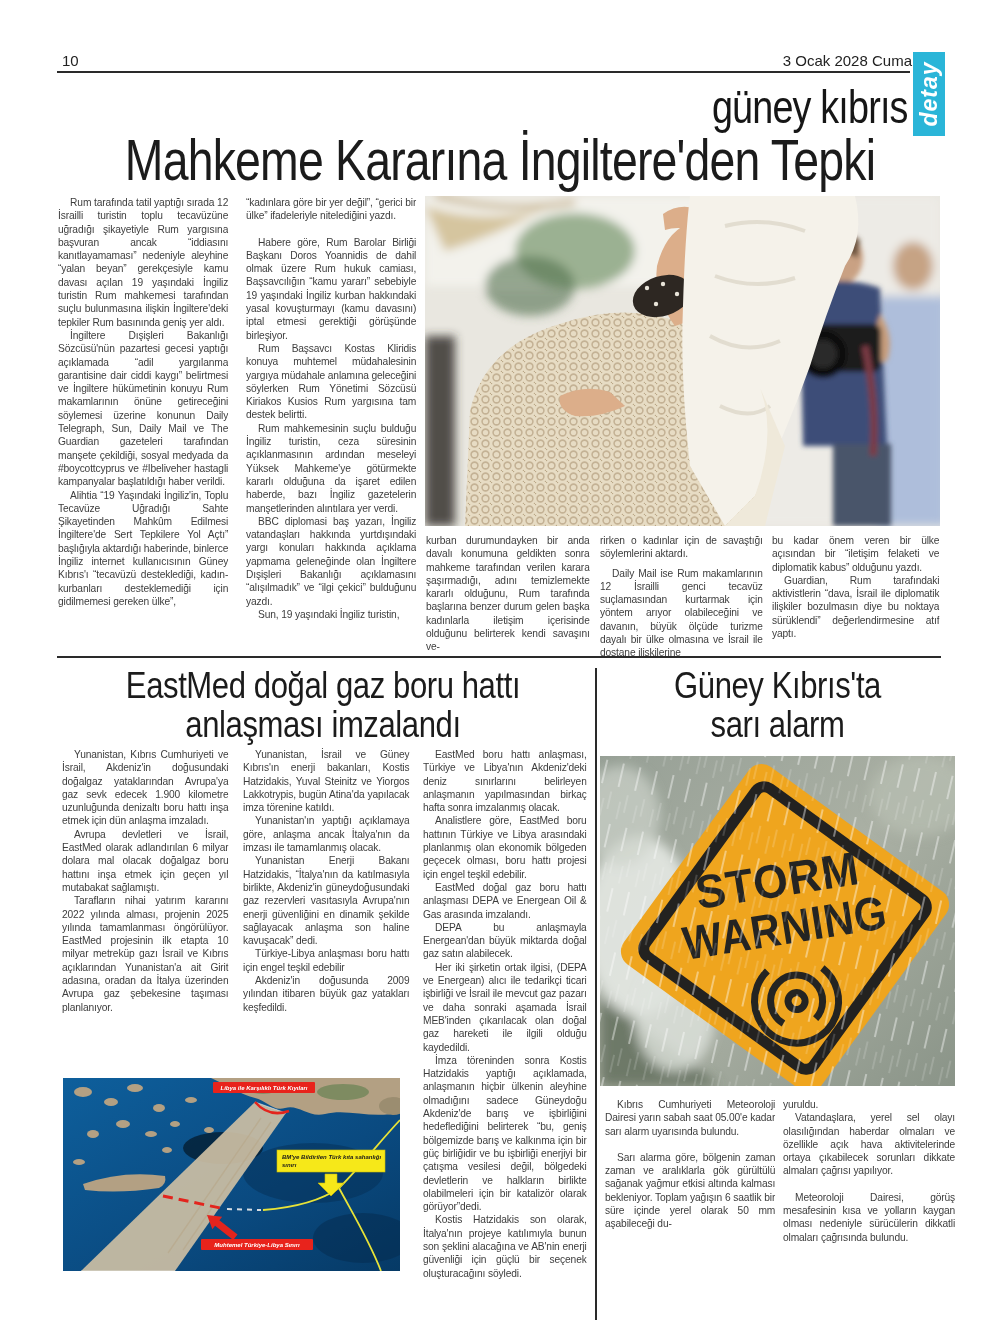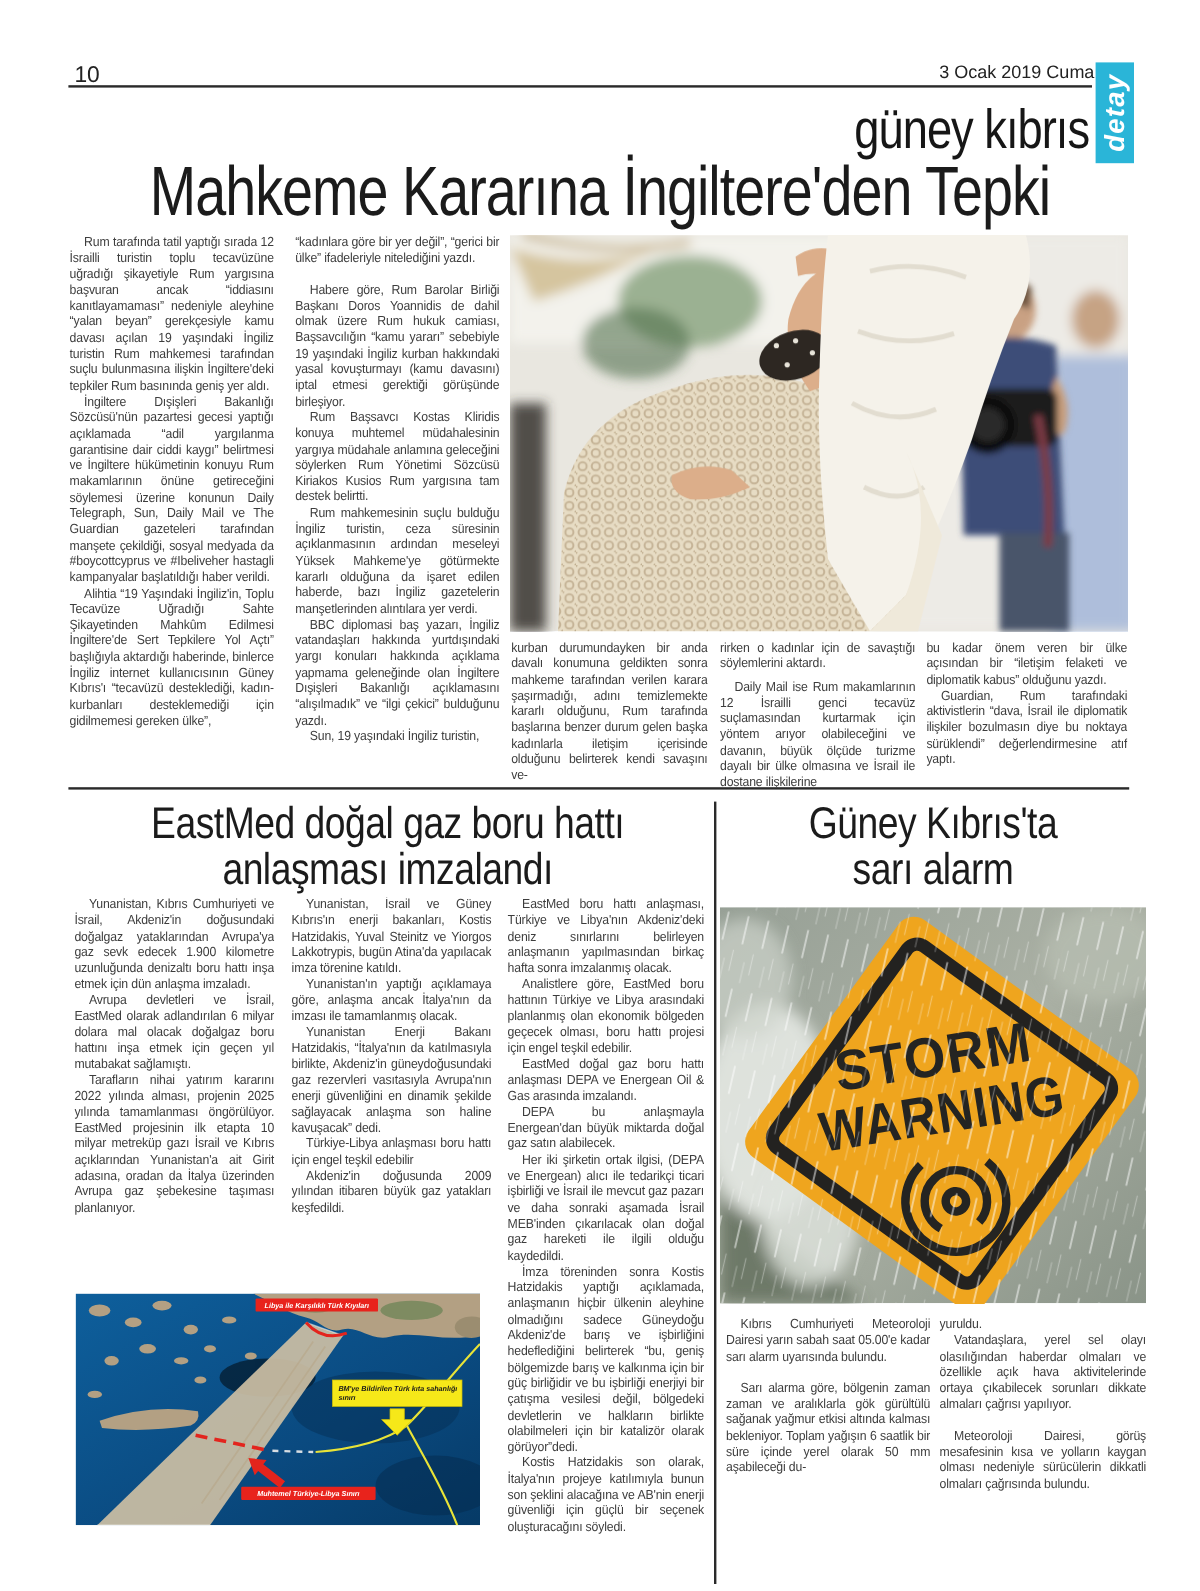--- a/index.html
+++ b/index.html
@@ -1,20 +1,20 @@
 <!DOCTYPE html>
 <html><head>
 <meta charset="utf-8">
 <style>
   html,body{margin:0;padding:0;background:#d8d8d8;}
   #page{position:relative;width:1000px;height:1326px;background:#ffffff;margin:0 auto;
         font-family:"Liberation Sans",sans-serif;overflow:hidden;}
   .abs{position:absolute;}
   
-  .pg-num{left:62px;top:52px;font-size:19px;color:#222;}
+  .pg-num{left:62px;top:52px;font-size:15px;color:#222;}
   .pg-date{right:88px;top:52px;font-size:15px;color:#222;text-align:right;}
   .head-rule{left:57px;top:71px;width:853px;height:2px;background:#2a2a2a;}
   .brand-box{left:913px;top:52px;width:32px;height:84px;background:#2ab5d8;}
   .brand-box span{position:absolute;left:50%;top:50%;transform:translate(-50%,-50%) rotate(-90deg);
         font-style:italic;font-weight:bold;font-size:23px;color:#fff;letter-spacing:1px;}
   .section-title{right:92px;top:80px;font-size:46px;font-weight:400;color:#161616;
         transform:scaleX(0.82);transform-origin:right top;white-space:nowrap;letter-spacing:-1px;}
   .main-headline{left:0;top:126px;width:1000px;text-align:center;font-size:58px;font-weight:400;
         color:#1b1b1b;transform:scaleX(0.80);transform-origin:center top;white-space:nowrap;letter-spacing:-1px;}
   
@@ -33,21 +33,21 @@
   .eastmed-headline{left:58px;top:666px;width:530px;}
   .alarm-headline{left:600px;top:666px;width:355px;}
   .img-frame{display:block;}
 </style>
 </head>
 <body>
 
 <div id="page">
 
   <div class="abs pg-num">10</div>
-  <div class="abs pg-date">3 Ocak 2019 Cuma</div>
+  <div class="abs pg-date">3 Ocak 2028 Cuma</div>
   <div class="abs head-rule"></div>
   <div class="abs brand-box">
     <span>detay</span>
   </div>
   <div class="abs section-title">güney kıbrıs</div>
   <div class="abs main-headline">Mahkeme Kararına İngiltere'den Tepki</div>
 
   <div class="col" style="left:58px;top:196px;width:183px;height:462px;">
     <p>Rum tarafında tatil yaptığı sırada 12 İsrailli turistin toplu tecavüzüne uğradığı şikayetiyle Rum yargısına başvuran ancak “iddiasını kanıtlayamaması” nedeniyle aleyhine “yalan beyan” gerekçesiyle kamu davası açılan 19 yaşındaki İngiliz turistin Rum mahkemesi tarafından suçlu bulunmasına ilişkin İngiltere'deki tepkiler Rum basınında geniş yer aldı.</p>
     <p>İngiltere Dışişleri Bakanlığı Sözcüsü'nün pazartesi gecesi yaptığı açıklamada “adil yargılanma garantisine dair ciddi kaygı” belirtmesi ve İngiltere hükümetinin konuyu Rum makamlarının önüne getireceğini söylemesi üzerine konunun Daily Telegraph, Sun, Daily Mail ve The Guardian gazeteleri tarafından manşete çekildiği, sosyal medyada da #boycottcyprus ve #Ibeliveher hastagli kampanyalar başlatıldığı haber verildi.</p>

